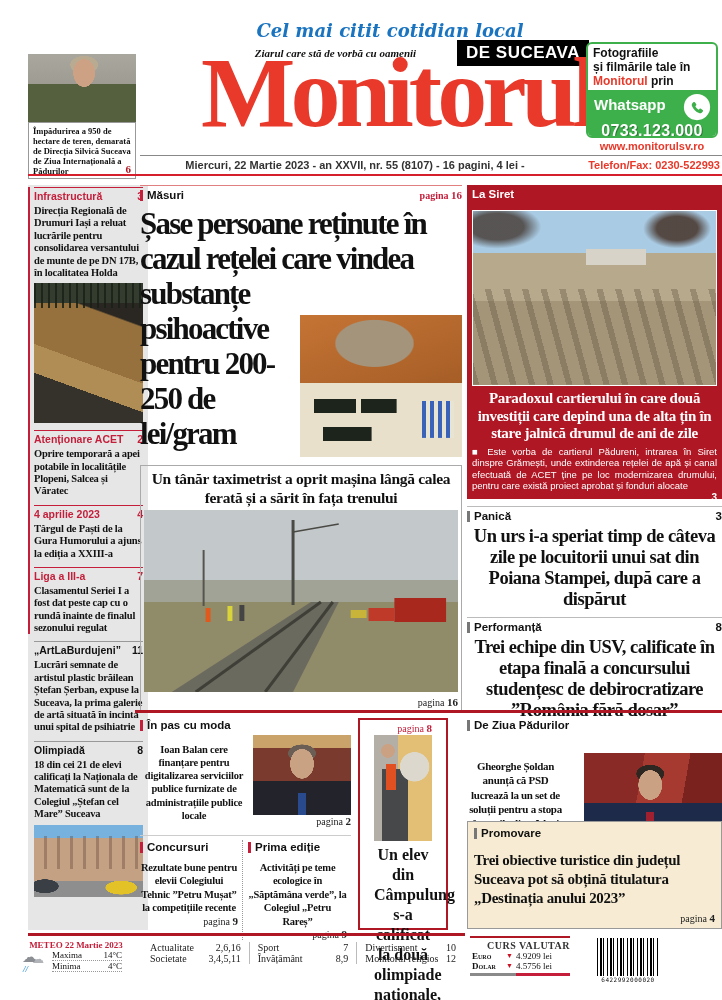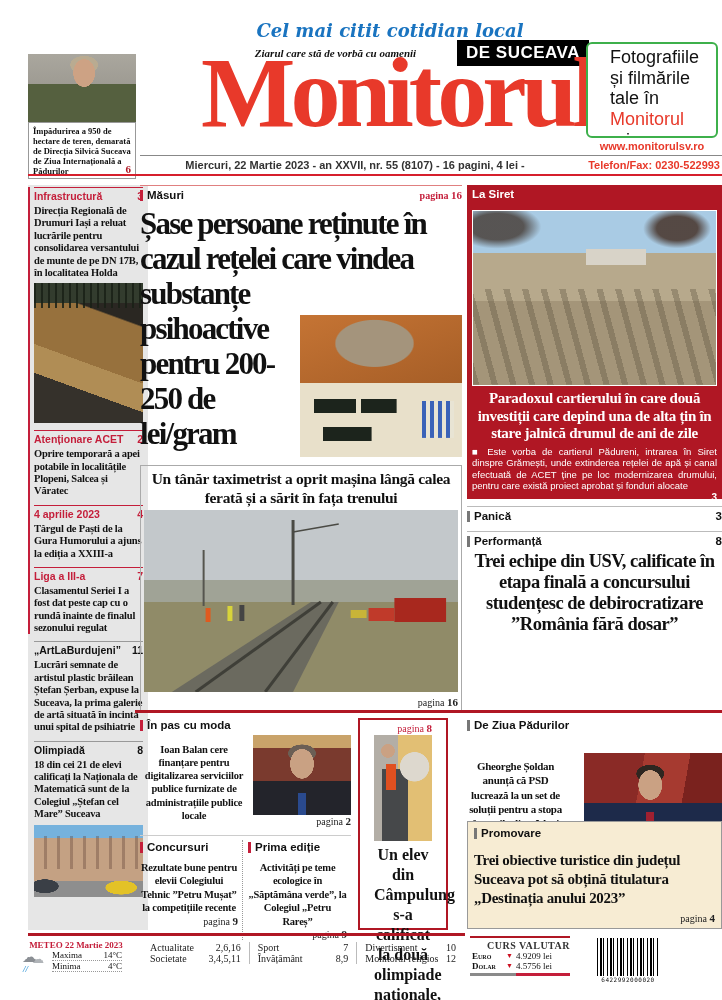--- a/index.html
+++ b/index.html
@@ -22,21 +22,21 @@
   #masthead{position:absolute;left:148px;top:40px;width:500px;text-align:center;
     font-family:"Liberation Serif",serif;font-weight:bold;font-size:100px;line-height:105px;
     color:var(--masthead-red);letter-spacing:-5px}
   #teaser{position:absolute;left:28px;top:54px;width:108px;font-size:0}
   #teaser .ph{width:100%;height:68px}
   #teaser .cap{border:1px solid #999;background:#fff;padding:3px 4px 2px;
     font-family:"Liberation Serif",serif;font-weight:bold;font-size:8.5px;line-height:1.18;position:relative}
   #teaser .pgnum{position:absolute;right:4px;bottom:2px;color:var(--dark-red);font-size:11px;font-weight:bold}
   #wapp{position:absolute;left:586px;top:42px;width:132px;height:96px;border:2px solid var(--whatsapp-green);
     border-radius:6px;overflow:hidden;background:#fff}
-  #wapp .wtop{padding:3px 22px 2px;font-size:18px;font-weight:normal;line-height:1.15}
+  #wapp .wtop{padding:3px 5px 2px;font-size:12px;font-weight:bold;line-height:1.15}
   #wapp .wtop .brand{color:var(--masthead-red)}
   #wapp .wbot{background:var(--whatsapp-green);height:53px;position:relative;color:#fff}
   #wapp .wbot .wa{position:absolute;left:6px;top:6px;font-size:15px;font-weight:bold}
   #wapp .wbot .num{position:absolute;left:0;right:0;bottom:3px;text-align:center;font-size:16px;
     font-weight:bold;letter-spacing:.3px;text-shadow:1px 1px 0 #2a7c35}
   #wapp .wicon{position:absolute;right:4px;top:2px;width:30px;height:30px}
   #site{position:absolute;left:586px;top:140px;width:132px;text-align:center;color:var(--masthead-red);
     font-weight:bold;font-size:11px}
   #datestrip{position:absolute;left:140px;top:155px;width:582px;height:19px;border-top:1px solid #888}
   #dateline{position:absolute;left:0;top:3px;width:430px;text-align:center;font-size:11px;font-weight:bold;color:#333}
@@ -362,20 +362,21 @@
     <div class="lead">■ Este vorba de cartierul Pădureni, intrarea în Siret dinspre Grămești, unde extinderea rețelei de apă și canal efectuată de ACET ține pe loc modernizarea drumului, pentru care există proiect aprobat și fonduri alocate</div>
     <div class="pgw">3</div>
   </div>
 
   <div class="r-sec">
     <div class="kickrow">
       <span class="bar"></span>
       <span>Panică</span>
       <span class="num">3</span>
     </div>
+    <div class="title">Un urs i-a speriat timp de câteva zile pe locuitorii unui sat din Poiana Stampei, după care a dispărut</div>
   </div>
 
   <div class="r-sec">
     <div class="kickrow">
       <span class="bar"></span>
       <span>Performanță</span>
       <span class="num">8</span>
     </div>
     <div class="title">Trei echipe din USV, calificate în etapa finală a concursului studențesc de debirocratizare ”România fără dosar”</div>
   </div>

